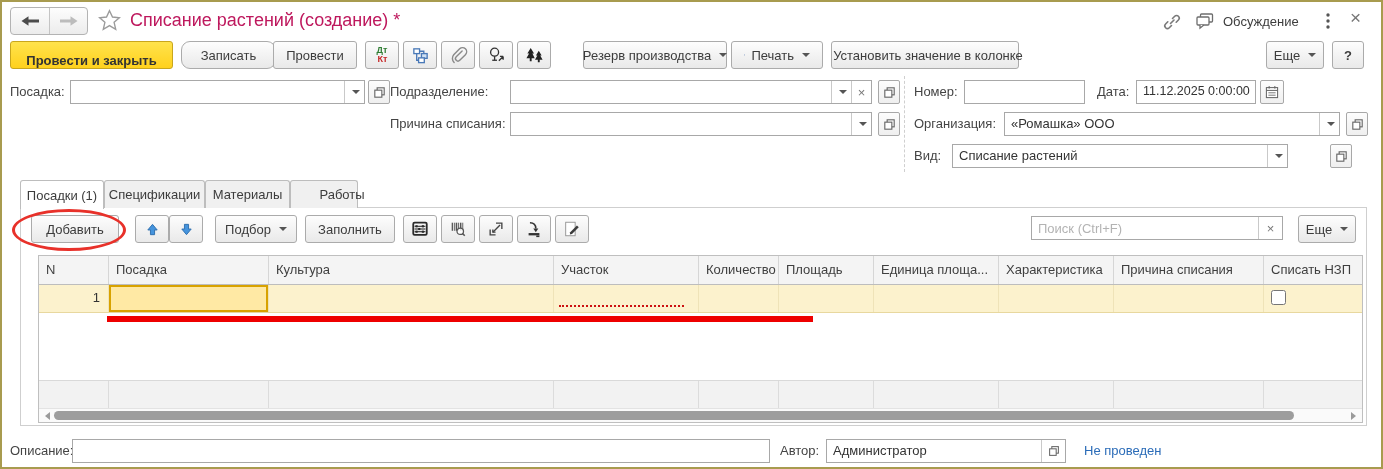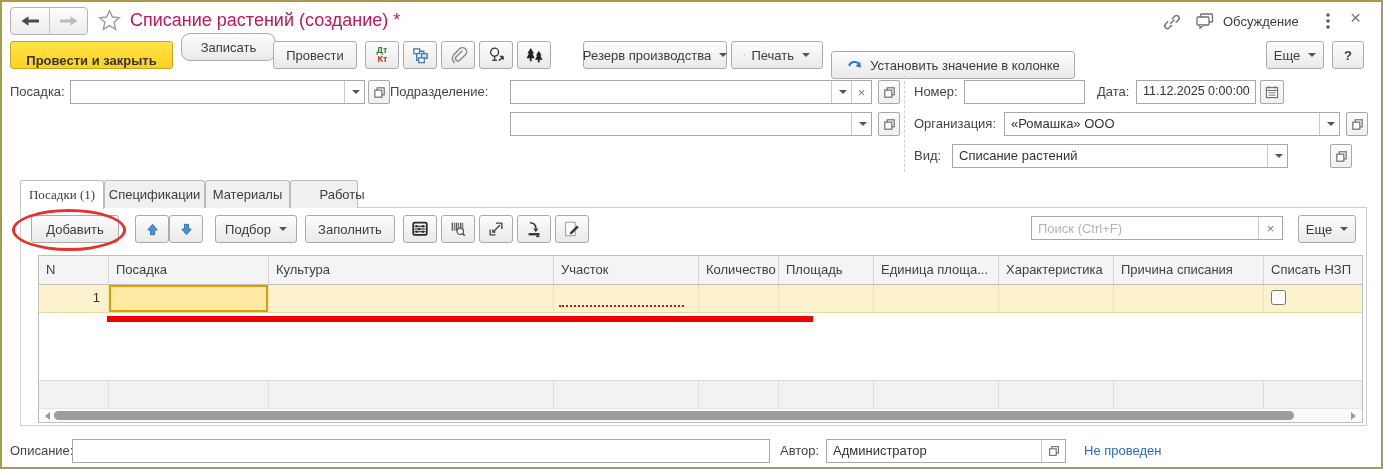--- a/index.html
+++ b/index.html
@@ -25,21 +25,21 @@
   
   .navgrp{display:flex;border:1px solid #b3b3b3;border-radius:4px;overflow:hidden;background:linear-gradient(#fdfdfd,#ececec);}
   .navbtn{width:38px;height:26px;display:flex;align-items:center;justify-content:center;}
   .navbtn+.navbtn{border-left:1px solid #c4c4c4;}
   .title{font-size:18px;color:#be185d;white-space:nowrap;}
   .toplink{font-size:13px;color:#3d3d3d;}
   
   .tab{position:absolute;top:178px;height:28px;display:flex;align-items:center;justify-content:center;
        font-size:13px;color:#3c3c3c;border:1px solid #bdbdbd;border-bottom:none;border-radius:3px 3px 0 0;
        background:#f0f0f0;z-index:2;}
-  .tab.active{background:#fff;z-index:4;height:29px;font-family:Liberation Serif, serif;}
+  .tab.active{background:#fff;z-index:4;height:29px;}
   .panel{position:absolute;left:18px;top:205px;width:1347px;height:219px;border:1px solid #cfcfcf;background:#fff;z-index:1;}
   
   .tbl{position:absolute;left:17px;top:47px;width:1325px;height:168px;border:1px solid #bfbfbf;display:flex;flex-direction:column;}
   .thead{display:flex;height:29px;background:#f4f4f4;border-bottom:1px solid #bdbdbd;}
   .th{font-size:13px;color:#3f3f3f;padding:6px 6px 0 7px;border-right:1px solid #d6d6d6;white-space:nowrap;overflow:hidden;}
   .trow{display:flex;height:28px;background:#fcf2cd;border-bottom:1px solid #e8d89f;}
   .td{border-right:1px solid #efe3b8;position:relative;font-size:13px;color:#333;}
   .tfoot{display:flex;height:28px;background:#f2f2f2;border-top:1px solid #d9d9d9;margin-top:auto;}
   .tf{border-right:1px solid #dcdcdc;}
   .selcell{background:#ffe9a4;box-shadow:inset 0 0 0 2px #d8a200;}
@@ -102,21 +102,21 @@
         <circle cx="3" cy="16" r="1.7"></circle>
       </svg>
   </div>
   <div class="abs" style="left:1348px;top:5px;font-size:19px;color:#777;">
     <span>×</span>
   </div>
 
   <div class="abs btn yellow" style="left:8px;top:39px;width:163px;align-items:flex-end;">
       <span>Провести и закрыть</span>
     </div>
-  <div class="abs btn" style="left:179px;top:31px;width:95px;border-radius:9px;">
+  <div class="abs btn" style="left:179px;top:39px;width:95px;border-radius:9px;">
       <span>Записать</span>
     </div>
   <div class="abs btn" style="left:271px;top:39px;width:84px;">
       <span>Провести</span>
     </div>
 
   <div class="abs btn ibtn" style="left:363px;top:39px;">
     <span class="dtkt">
         <span class="dt">Дт</span>
         <span class="kt">Кт</span>
@@ -159,21 +159,21 @@
     <svg width="18" height="18" viewBox="0 0 20 20">
         <rect x="5.5" y="2.5" width="9" height="4.5" fill="#fff" stroke="#46699b"></rect>
         <rect x="2.5" y="7" width="15" height="6.5" rx="1" fill="#5b84c4" stroke="#46699b"></rect>
         <rect x="5.5" y="11.5" width="9" height="6" fill="#fff" stroke="#46699b"></rect>
         <line x1="7" y1="14" x2="13" y2="14" stroke="#9a9a9a"></line>
         <line x1="7" y1="16" x2="13" y2="16" stroke="#9a9a9a"></line>
       </svg>
     <span>Печать</span>
       <span class="caret"></span>
   </div>
-  <div class="abs btn" style="left:829px;top:49px;width:244px;">
+  <div class="abs btn" style="left:829px;top:39px;width:188px;">
     <svg width="18" height="18" viewBox="0 0 20 20">
         <path d="M3.5 11 C5 6.5 11 5 14 8.5" fill="none" stroke="#2e75d4" stroke-width="2.2"></path>
         <path d="M15.8 6.2 L16.6 13 L10.6 11.4 Z" fill="#2e75d4"></path>
       </svg>
     <span>Установить значение в колонке</span>
   </div>
   <div class="abs btn" style="left:1264px;top:39px;width:58px;">
     <span>Еще</span>
       <span class="caret"></span>
   </div>
@@ -207,20 +207,21 @@
         <span>×</span>
       </div>
   </div>
   <div class="abs sqbtn" style="left:876px;top:78px;">
     <svg width="15" height="15" viewBox="0 0 16 16" fill="#fff" stroke="#666" stroke-width="1.2">
         <rect x="5.5" y="3" width="7.5" height="7.5"></rect>
         <rect x="3" y="5.5" width="7.5" height="7.5"></rect>
       </svg>
   </div>
 
+  <div class="abs lbl" style="left:388px;top:110px;">Причина списания:</div>
   <div class="abs fld" style="left:508px;top:110px;width:362px;">
     <div class="txt"></div>
     <div class="seg">
         <span class="caret"></span>
       </div>
   </div>
   <div class="abs sqbtn" style="left:876px;top:110px;">
     <svg width="15" height="15" viewBox="0 0 16 16" fill="#fff" stroke="#666" stroke-width="1.2">
         <rect x="5.5" y="3" width="7.5" height="7.5"></rect>
         <rect x="3" y="5.5" width="7.5" height="7.5"></rect>

